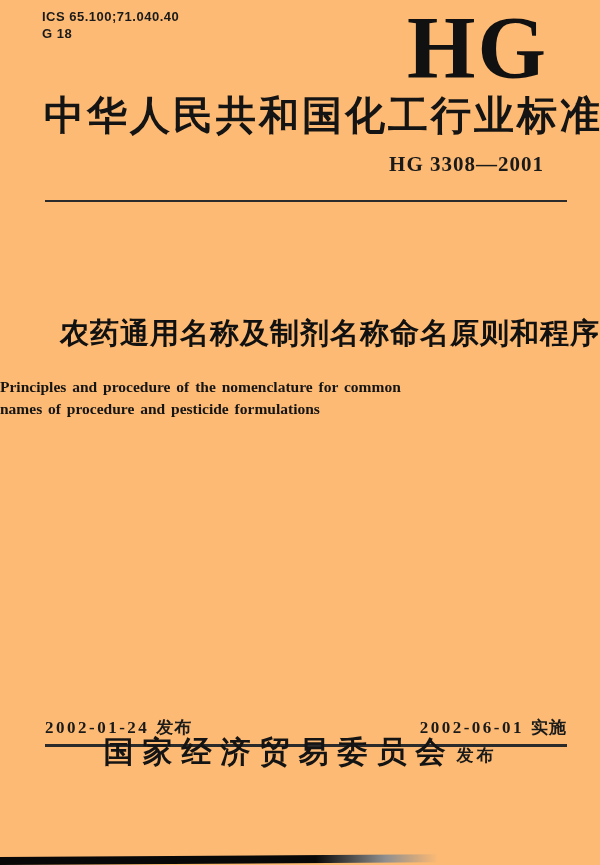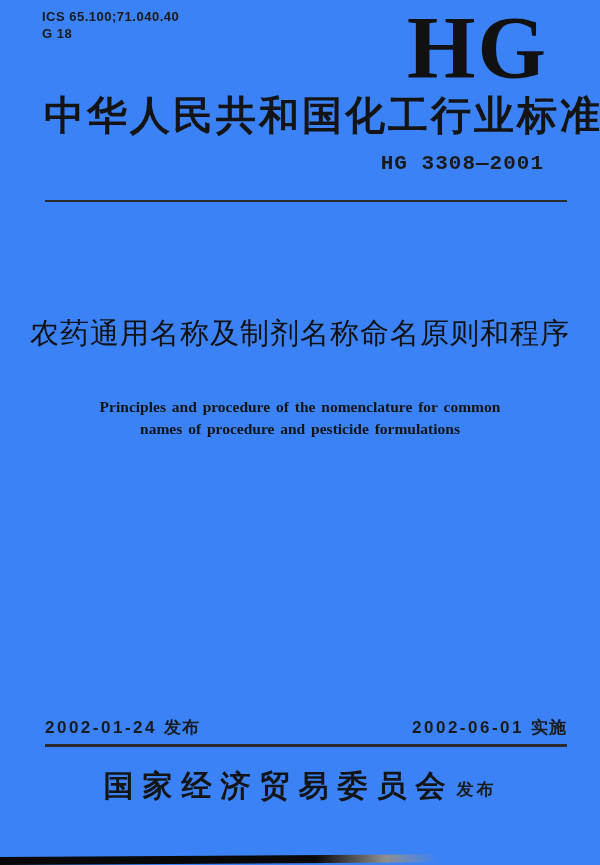--- a/index.html
+++ b/index.html
@@ -5,21 +5,21 @@
   html, body {
     margin: 0;
     padding: 0;
     background: #e8e8e8;
   }
   .page {
     position: relative;
     width: 600px;
     height: 865px;
     margin: 0 auto;
-    background: #3b82f6;
+    background: #fdba74;
     overflow: hidden;
     color: #1a1a1a;
     font-family: "Liberation Sans", "DejaVu Sans", sans-serif;
   }
 
   
   .codes {
     position: absolute;
     left: 42px;
     top: 8px;
@@ -62,85 +62,84 @@
   }
 
   
   .std-number {
     position: absolute;
     top: 152px;
     right: 56px;
     font-size: 21px;
     font-weight: bold;
     letter-spacing: 1px;
-    font-family: Liberation Mono, monospace;
+    font-family: Liberation Serif, serif;
   }
 
   .rule {
     position: absolute;
     left: 45px;
     width: 522px;
     height: 2px;
     background: #2b2b2b;
   }
   .rule-top { top: 200px; }
   .rule-bottom { top: 744px; height: 3px; }
 
   
   .title-cn {
     position: absolute;
     top: 314px;
     left: 0;
     width: 100%;
-    text-align: center;
-    font-family: "Liberation Sans", "DejaVu Sans", sans-serif;
-    font-weight: normal;
+    text-align: right;
+    font-family: "Liberation Sans", "DejaVu Sans", sans-serif;
+    font-weight: bold;
     font-size: 29px;
     letter-spacing: 1px;
     white-space: nowrap;
     color: #111;
   }
 
   
   .title-en {
     position: absolute;
     top: 376px;
     left: 0;
     width: 100%;
-    text-align: center;
+    text-align: left;
     font-family: "Liberation Serif", "DejaVu Serif", serif;
     font-weight: bold;
     font-size: 15.5px;
     line-height: 22px;
     word-spacing: 2px;
     color: #141414;
-    margin-top: 20px;
   }
 
   
   .pub-row {
     position: absolute;
     left: 45px;
     width: 522px;
     top: 716px;
     display: flex;
     justify-content: space-between;
     align-items: baseline;
     font-weight: bold;
     font-size: 17px;
-    font-family: Liberation Sans, sans-serif;
+    font-family: Liberation Serif, serif;
   }
   .pub-group { display: flex; align-items: baseline; }
   .pub-date { letter-spacing: 2.5px; }
   .pub-label { margin-left: 7px; letter-spacing: 1px; }
 
   
   .issuer-row {
     position: absolute;
-    top: 766px;
+    top: 732px;
     left: 0;
     width: 100%;
     display: flex;
     justify-content: center;
     align-items: center;
     white-space: nowrap;
   }
   .issuer-name {
     font-family: "Liberation Serif", "DejaVu Serif", serif;
     font-weight: bold;

